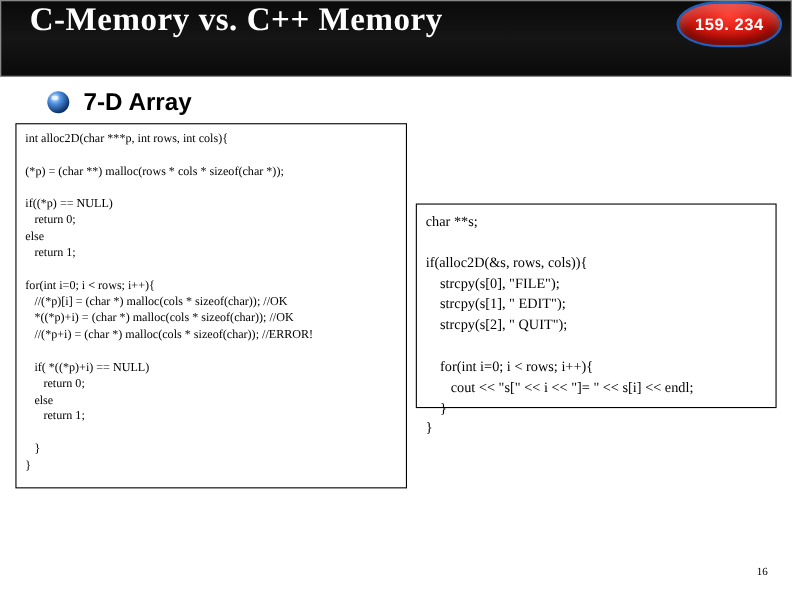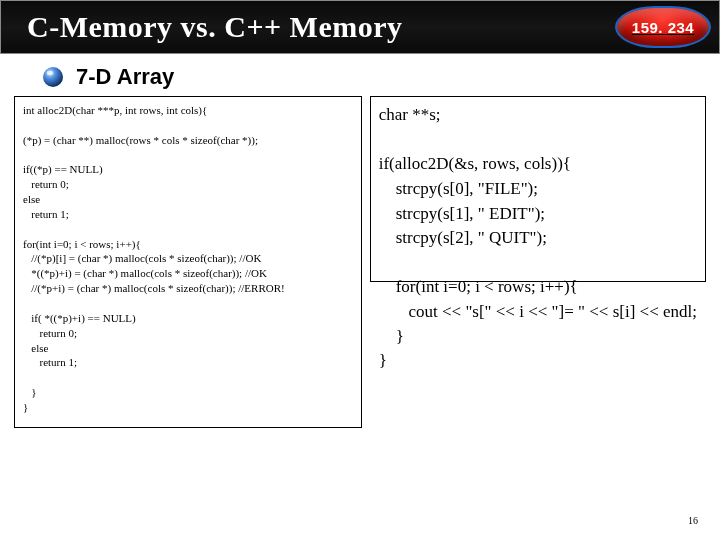--- a/index.html
+++ b/index.html
@@ -6,45 +6,44 @@
   body {
     width: 720px;
     height: 540px;
     background: #fff;
     font-family: "Times New Roman", Times, serif;
     position: relative;
     overflow: hidden;
   }
   .title-bar {
     width: 100%;
-    height: 54px;
+    height: 70px;
     background: linear-gradient(to bottom, #0a0a0a 0%, #151515 50%, #0a0a0a 100%);
     border: 1px solid #888;
     display: flex;
-    align-items: center;
+    align-items: flex-start;
     justify-content: space-between;
     padding: 0 8px 0 26px;
   }
   .title-text {
     color: #fff;
     font-size: 30px;
     font-weight: bold;
     letter-spacing: 0.5px;
   }
   .badge {
     background: radial-gradient(ellipse at 50% 30%, #ff3b2f 0%, #d4140c 50%, #8a0600 100%);
     border: 2px solid #1a64c8;
     border-radius: 50% / 60%;
     width: 96px;
     height: 42px;
     display: flex;
     align-items: center;
     justify-content: center;
     box-shadow: inset 0 6px 10px rgba(255,255,255,0.25), inset 0 -6px 10px rgba(0,0,0,0.4);
-    text-decoration: underline;
   }
   .badge-text {
     color: #fff;
     font-family: Arial, sans-serif;
     font-weight: bold;
     font-size: 15px;
     letter-spacing: 0.5px;
   }
   .section-row {
     display: flex;
@@ -60,38 +59,39 @@
   .section-title {
     font-family: Arial, sans-serif;
     font-weight: bold;
     font-size: 22px;
     color: #000;
   }
   .panes {
     display: flex;
     gap: 8px;
     padding: 0 14px;
+    align-items: center;
   }
   .code-box {
     border: 1px solid #000;
     padding: 6px 8px 10px 8px;
     font-family: "Times New Roman", Times, serif;
     font-size: 11px;
     line-height: 1.35;
     color: #000;
     white-space: pre;
   }
   .code-left {
     width: 356px;
     height: 332px;
   }
   .code-right {
     flex: 1;
     height: 186px;
-    font-size: 17px;
+    font-size: 13px;
     line-height: 1.45;
   }
   .page-number {
     position: absolute;
     right: 22px;
     bottom: 14px;
     font-size: 10px;
     color: #000;
   }
 </style>

